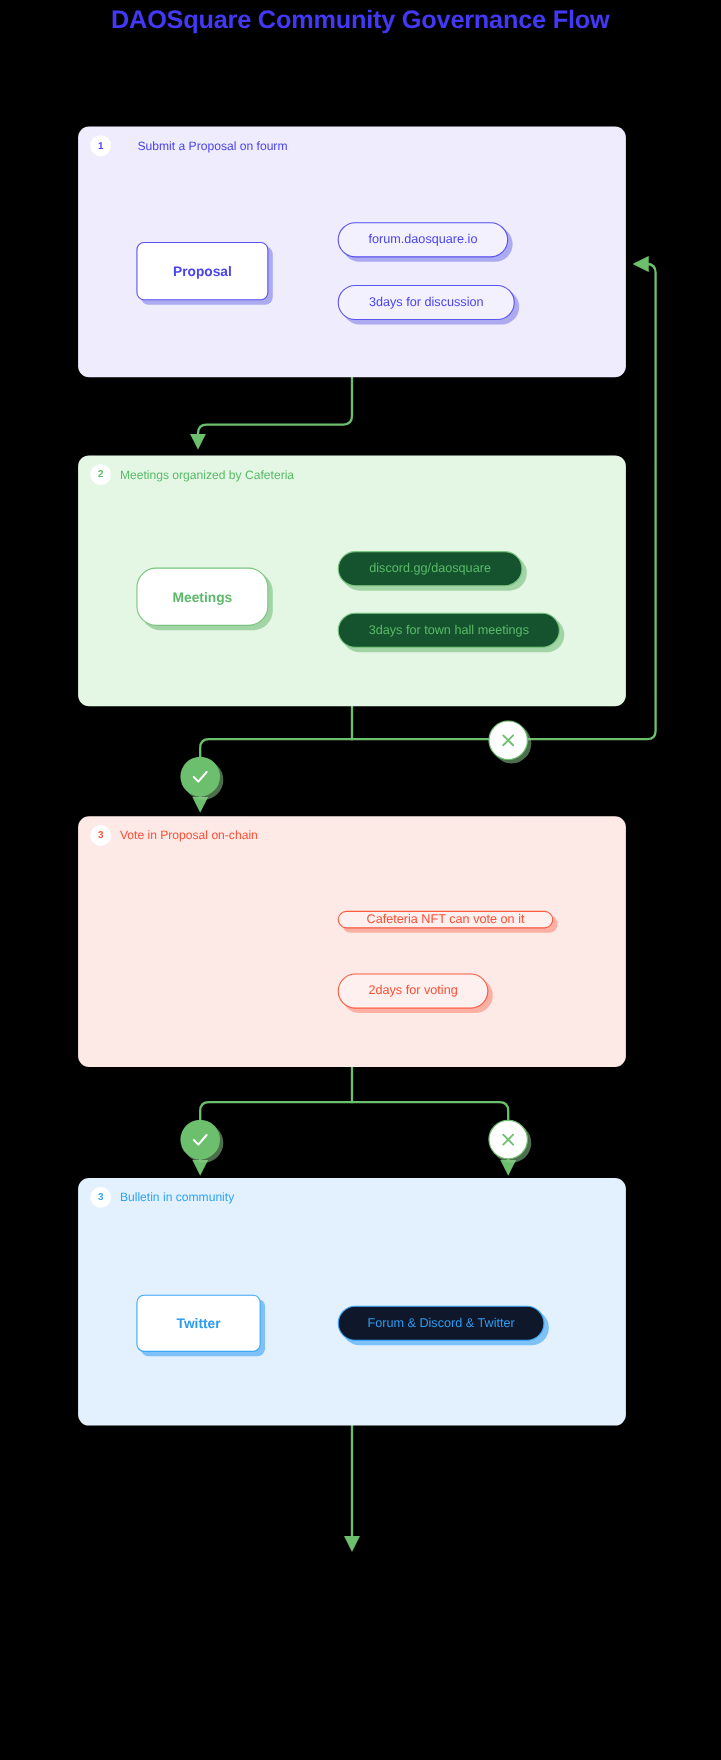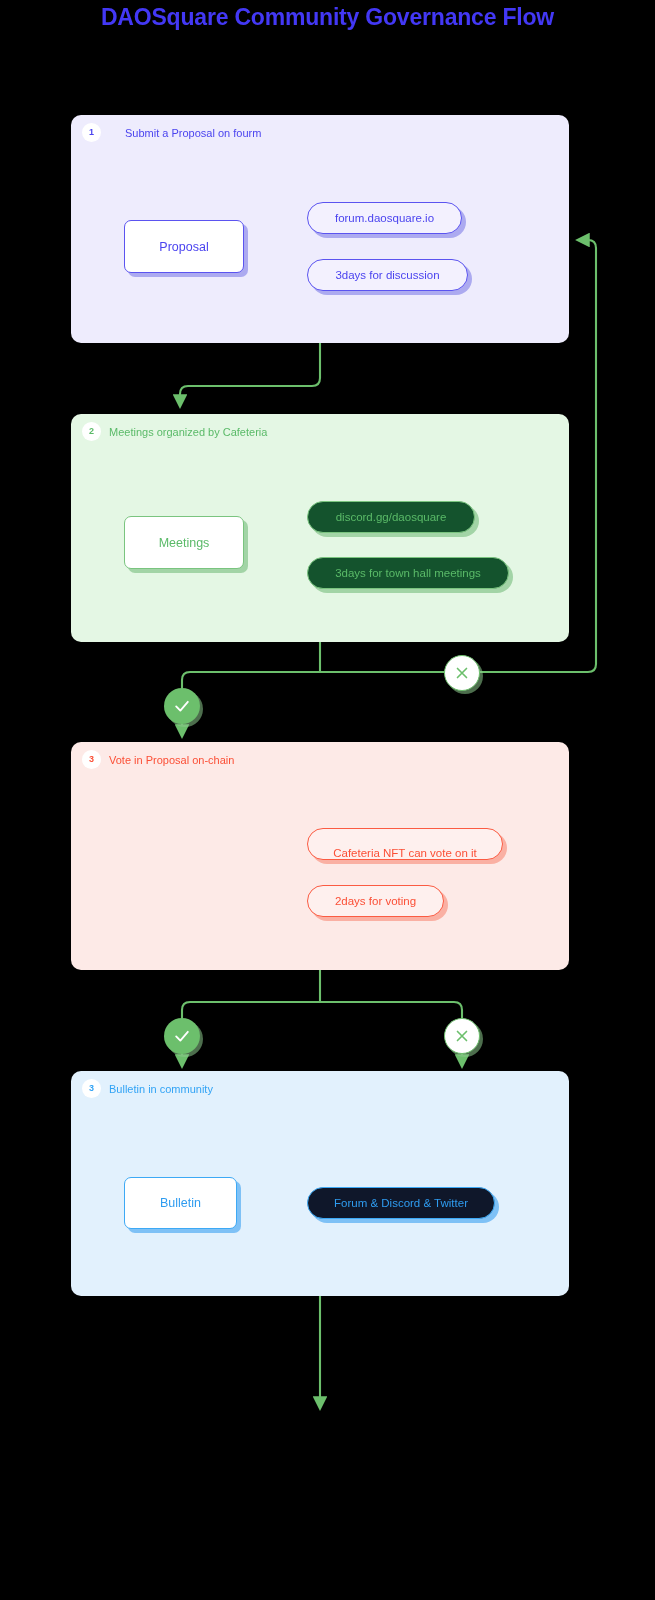--- a/index.html
+++ b/index.html
@@ -81,20 +81,21 @@
     position: absolute;
     background: #ffffff;
     border-width: 1.4px;
     border-style: solid;
     border-radius: 7px;
     display: flex;
     align-items: center;
     justify-content: center;
     font-size: 12.5px;
     box-sizing: border-box;
+    font-weight: bold;
   }
 
   
   .node-pill {
     position: absolute;
     border-width: 1.4px;
     border-style: solid;
     border-radius: 999px;
     display: flex;
     align-items: center;
@@ -163,21 +164,21 @@
   .node-rect.t-purple-node { border-color: #5b54f0; color: #4b44ef;
       box-shadow: 4px 4px 0 0 rgba(150,148,235,0.75); background:#ffffff; }
   .node-pill.t-purple-pill { border-color: #5b54f0; color: #4b44ef;
       background: #f3f1fe; box-shadow: 4px 4px 0 0 rgba(150,148,235,0.75); }
 
   
   .t-green { background: #e4f7e4; }
   .t-green .group-badge { color: #5aba68; box-shadow: 0 0 0 1px #ffffff; }
   .t-green .group-title { color: #5aba68; }
   .node-rect.t-green-node { border-color: #7ac47f; color: #5aba68;
-      box-shadow: 4px 4px 0 0 rgba(150,206,155,0.85); background:#ffffff; }
+      box-shadow: 4px 4px 0 0 rgba(150,206,155,0.85); background:#ffffff;border-radius:18px; }
   .node-pill.t-green-pill { border-color: #7ac47f; color: #5aba68;
       background: #14532d; box-shadow: 4px 4px 0 0 rgba(150,206,155,0.85); }
 
   
   .t-red { background: #fdeae7; }
   .t-red .group-badge { color: #fb4f36; box-shadow: 0 0 0 1px #ffffff; }
   .t-red .group-title { color: #fb4f36; }
   .node-rect.t-red-node { border-color: #fb5b42; color: #fb4f36;
       box-shadow: 4px 4px 0 0 rgba(250,170,155,0.9); background:#ffffff; }
   .node-pill.t-red-pill { border-color: #fb5b42; color: #fb4f36;
@@ -272,21 +273,21 @@
       <path d="M6 6 L18 18 M18 6 L6 18"></path>
     </svg>
   </div>
 
   <div class="group t-red" style="left:71px; top:742px; width:498px; height:228px;">
     <div class="group-label">
       <span class="group-badge">3</span>
       <span class="group-title">Vote in Proposal on-chain</span>
     </div>
   </div>
-  <div class="node-pill t-red-pill" style="left:307px; top:828px; width:196px; height:32px;align-items:flex-end;">
+  <div class="node-pill t-red-pill" style="left:307px; top:828px; width:196px; height:16px;">
     <span>Cafeteria NFT can vote on it</span>
   </div>
   <div class="node-pill t-red-pill" style="left:307px; top:885px; width:137px; height:32px;">
     <span>2days for voting</span>
   </div>
 
   <div class="marker yes" style="left:164px; top:1018px;">
     <svg width="20" height="20" viewBox="0 0 24 24" fill="none" stroke="#ffffff" stroke-width="2.2" stroke-linecap="round" stroke-linejoin="round">
       <path d="M5 12.5 L10 17.5 L19 7"></path>
     </svg>
@@ -297,20 +298,20 @@
     </svg>
   </div>
 
   <div class="group t-blue" style="left:71px; top:1071px; width:498px; height:225px;">
     <div class="group-label">
       <span class="group-badge">3</span>
       <span class="group-title">Bulletin in community</span>
     </div>
   </div>
   <div class="node-rect t-blue-node" style="left:124px; top:1177px; width:113px; height:52px;">
-    <span>Bulletin</span>
+    <span>Twitter</span>
   </div>
   <div class="node-pill t-blue-pill" style="left:307px; top:1187px; width:188px; height:32px;">
     <span>Forum &amp; Discord &amp; Twitter</span>
   </div>
 
 
 </div>
 
 </body></html>

